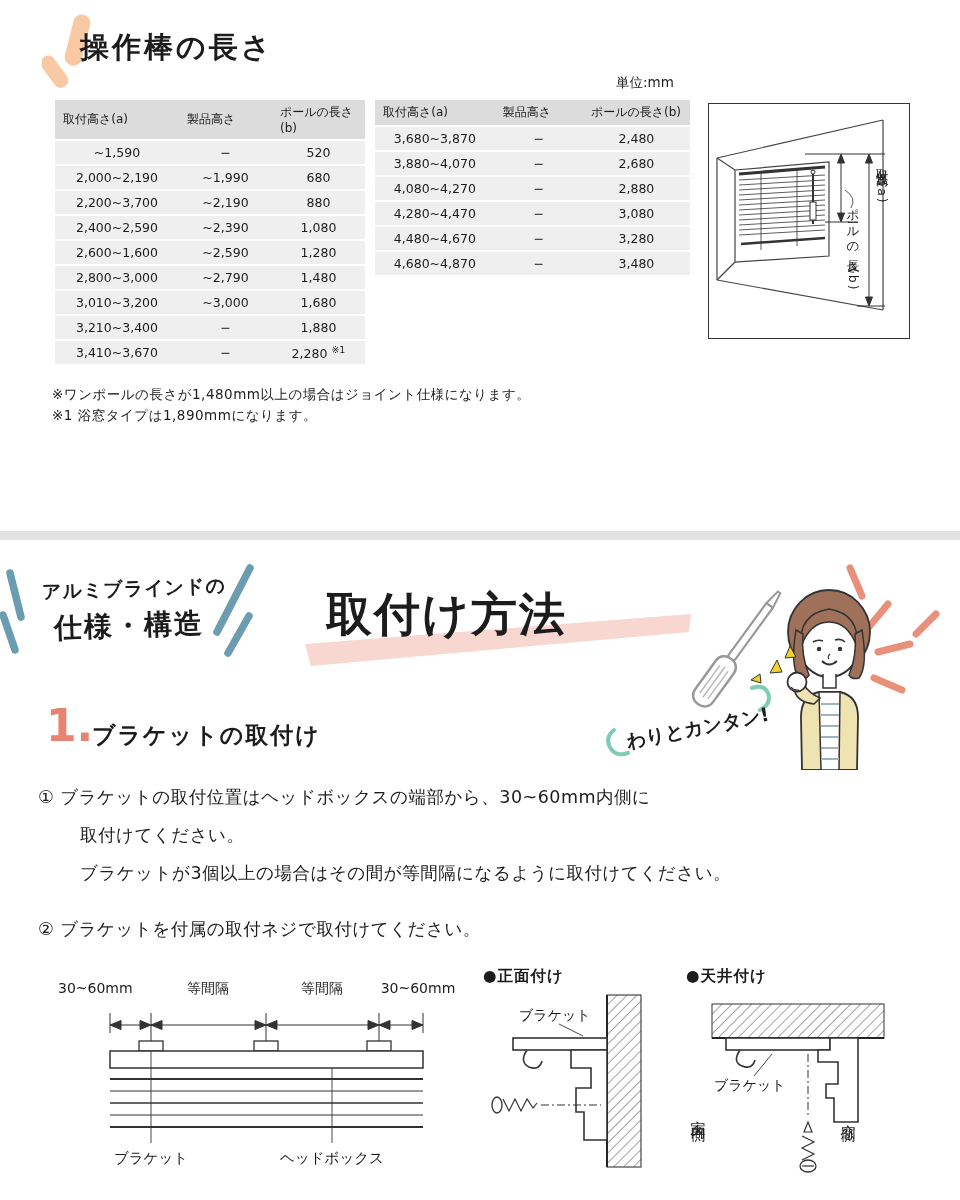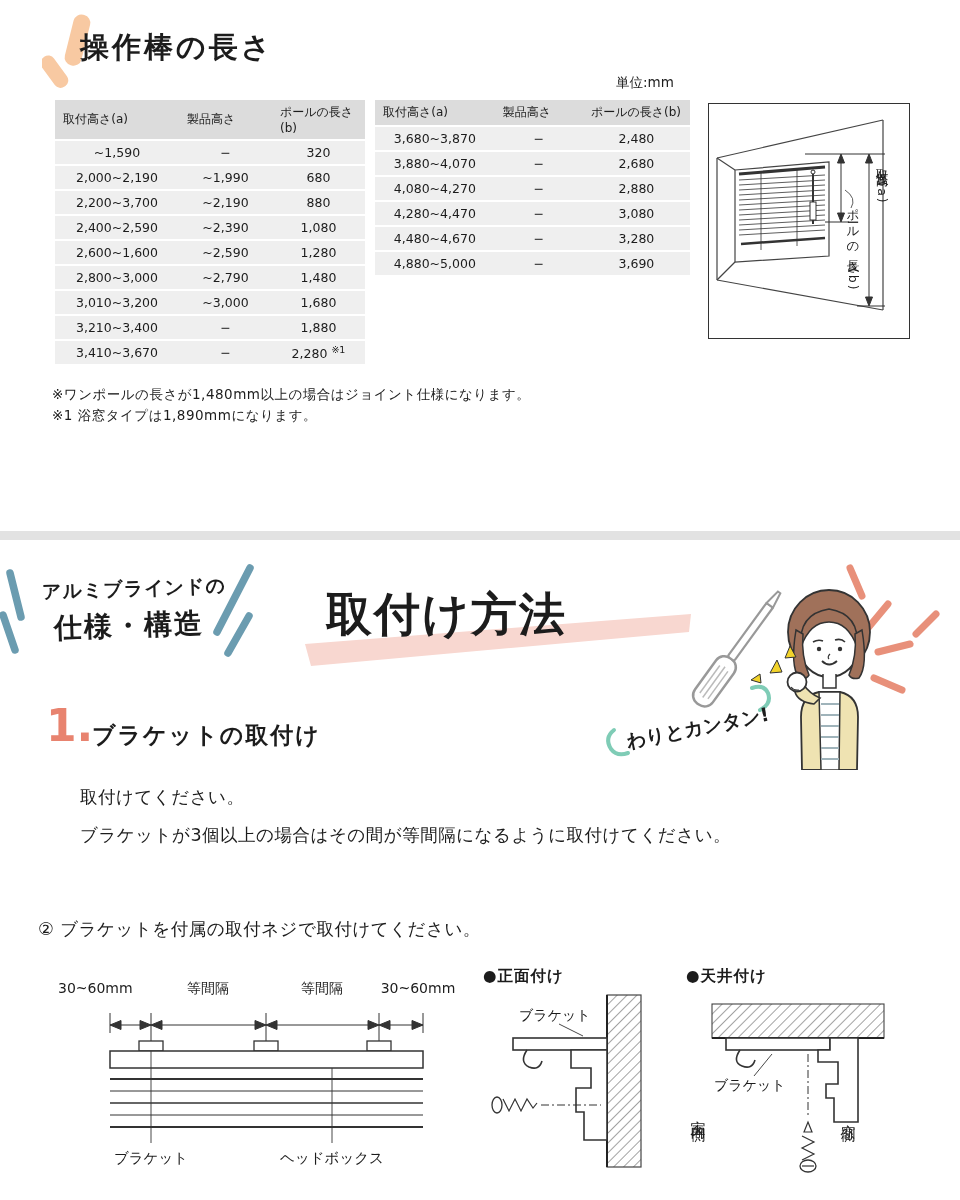--- a/index.html
+++ b/index.html
@@ -52,21 +52,21 @@
         <tr>
       <th>取付高さ(a)</th>
       <th>製品高さ</th>
       <th>ポールの長さ(b)</th>
     </tr>
       </thead>
     <tbody>
       <tr>
           <td>~1,590</td>
           <td>−</td>
-          <td>320</td>
+          <td>520</td>
         </tr>
       <tr>
           <td>2,000~2,190</td>
           <td>~1,990</td>
           <td>680</td>
         </tr>
       <tr>
           <td>2,200~3,700</td>
           <td>~2,190</td>
           <td>880</td>
@@ -137,23 +137,23 @@
           <td>4,280~4,470</td>
           <td>−</td>
           <td>3,080</td>
         </tr>
       <tr>
           <td>4,480~4,670</td>
           <td>−</td>
           <td>3,280</td>
         </tr>
       <tr>
-          <td>4,880~5,000</td>
-          <td>−</td>
-          <td>3,690</td>
+          <td>4,680~4,870</td>
+          <td>−</td>
+          <td>3,480</td>
         </tr>
     </tbody>
   </table>
 
   <div class="abs fnotes" style="left:52px;top:384px;">
     <div>※ワンポールの長さが1,480mm以上の場合はジョイント仕様になります。</div>
     <div>※1 浴窓タイプは1,890mmになります。</div>
   </div>
 
   <div class="abs diagbox" style="left:708px;top:103px;width:200px;height:234px;">
@@ -280,20 +280,21 @@
       <path d="M16,178 Q6,186 13,197 Q19,205 30,201" stroke="#7fccb6" stroke-width="4" fill="none" stroke-linecap="round"></path>
       <path d="M162,158 Q174,152 170,141 Q166,132 154,136" stroke="#7fccb6" stroke-width="4" fill="none" stroke-linecap="round"></path>
       <text x="30" y="196" transform="rotate(-11 30 196)" font-size="19" font-weight="600" fill="#1c1c1c">わりとカンタン!</text>
     </g>
   </svg>
 
   <div class="abs step-no" style="left:46px;top:700px;">1.</div>
   <div class="abs step-title" style="left:92px;top:720px;text-align:right;">ブラケットの取付け</div>
 
   <div class="abs para" style="left:38px;top:778px;width:905px;">
+    <div><span>①</span>&nbsp;<span>ブラケットの取付位置はヘッドボックスの端部から、30~60mm内側に</span></div>
     <div class="ind">取付けてください。</div>
     <div class="ind">ブラケットが3個以上の場合はその間が等間隔になるように取付けてください。</div>
   </div>
 
   <div class="abs para" style="left:38px;top:910px;width:905px;">
     <span>②</span>&nbsp;<span>ブラケットを付属の取付ネジで取付けてください。</span>
   </div>
 
   <svg class="abs" style="left:45px;top:975px;" width="435" height="200" viewBox="0 0 435 200">
     <g font-size="14" fill="#1c1c1c">

